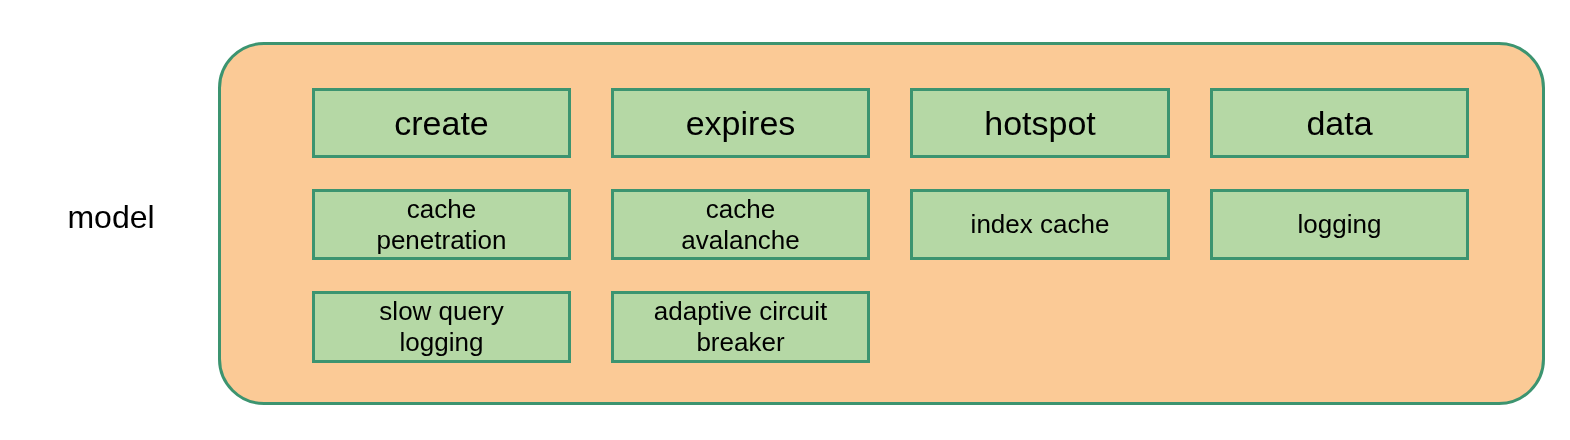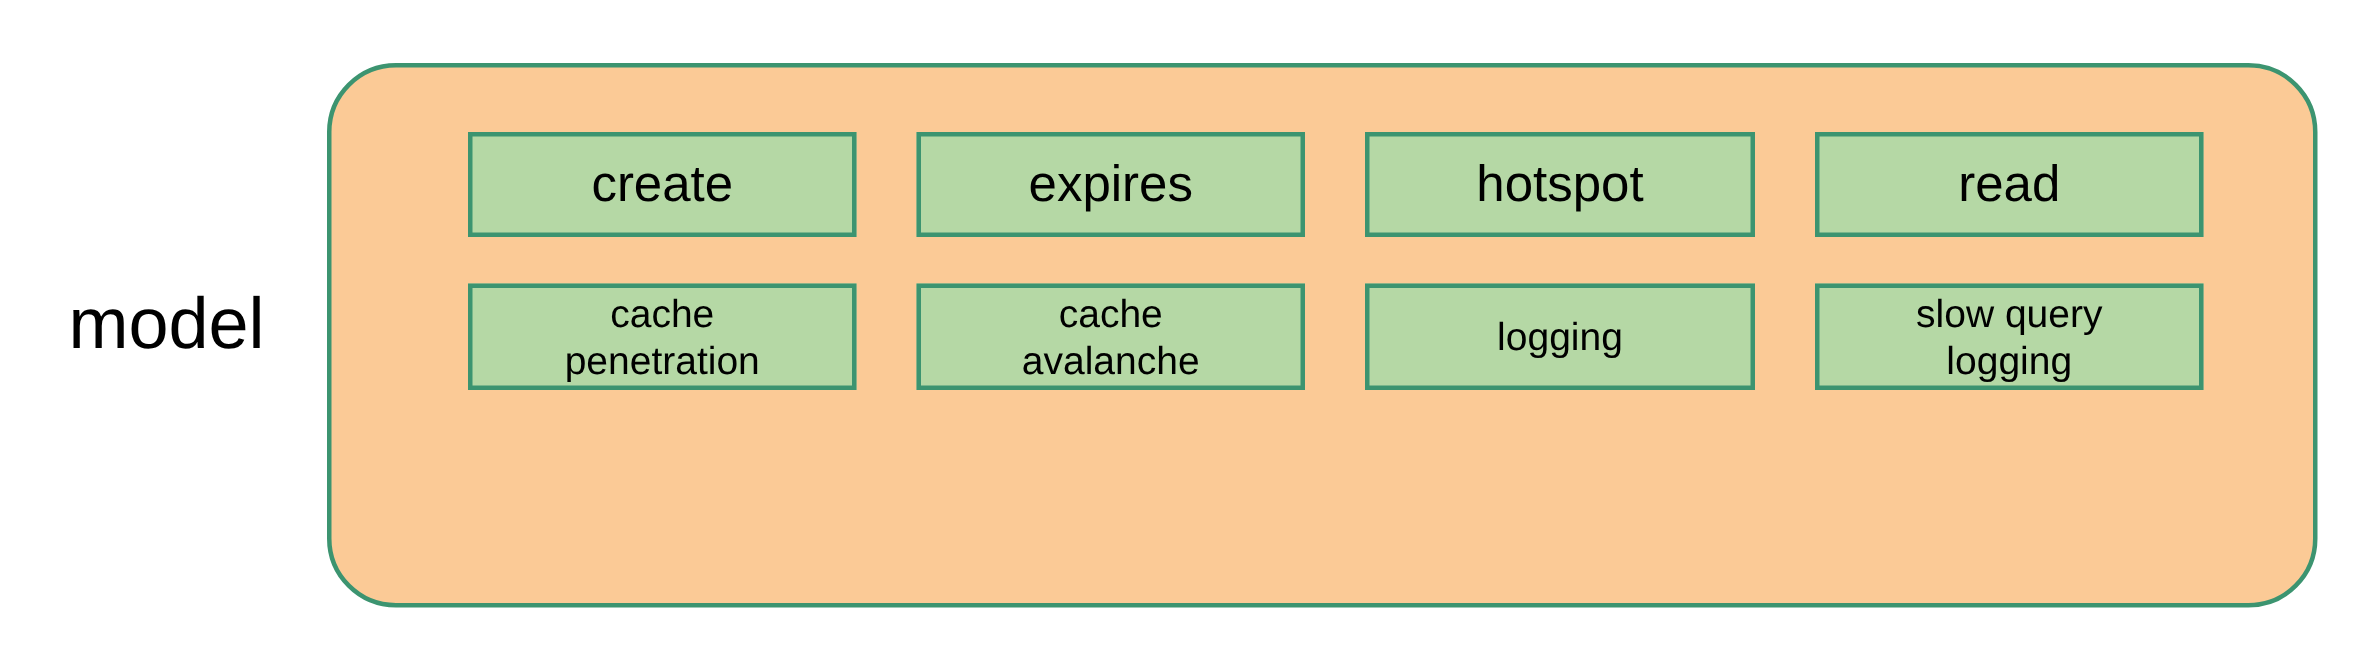--- a/index.html
+++ b/index.html
@@ -19,21 +19,21 @@
     height: 440px;
     background: #ffffff;
   }
   
   #group-label {
     position: absolute;
     left: 16px;
     top: 194px;
     width: 190px;
     text-align: center;
-    font-size: 48px;
+    font-size: 32px;
     line-height: 46px;
     color: #000000;
     white-space: nowrap;
   }
   
   #model-container {
     position: absolute;
     left: 218px;
     top: 42px;
     width: 1327px;
@@ -94,35 +94,42 @@
       <div class="cap-box size-lg">
         <span class="cap-label">create</span>
       </div>
       <div class="cap-box size-lg">
         <span class="cap-label">expires</span>
       </div>
       <div class="cap-box size-lg">
         <span class="cap-label">hotspot</span>
       </div>
       <div class="cap-box size-lg">
-        <span class="cap-label">read</span>
+        <span class="cap-label">data</span>
       </div>
 
       <div class="cap-box size-md">
         <span class="cap-label">cache
 penetration</span>
       </div>
       <div class="cap-box size-md">
         <span class="cap-label">cache
 avalanche</span>
       </div>
+      <div class="cap-box size-md">
+        <span class="cap-label">index cache</span>
+      </div>
 
       <div class="cap-box size-md">
         <span class="cap-label">logging</span>
       </div>
       <div class="cap-box size-md">
         <span class="cap-label">slow query
 logging</span>
       </div>
+      <div class="cap-box size-md">
+        <span class="cap-label">adaptive circuit
+breaker</span>
+      </div>
 
     </div>
   </div>
 </div>
 
 </body></html>

